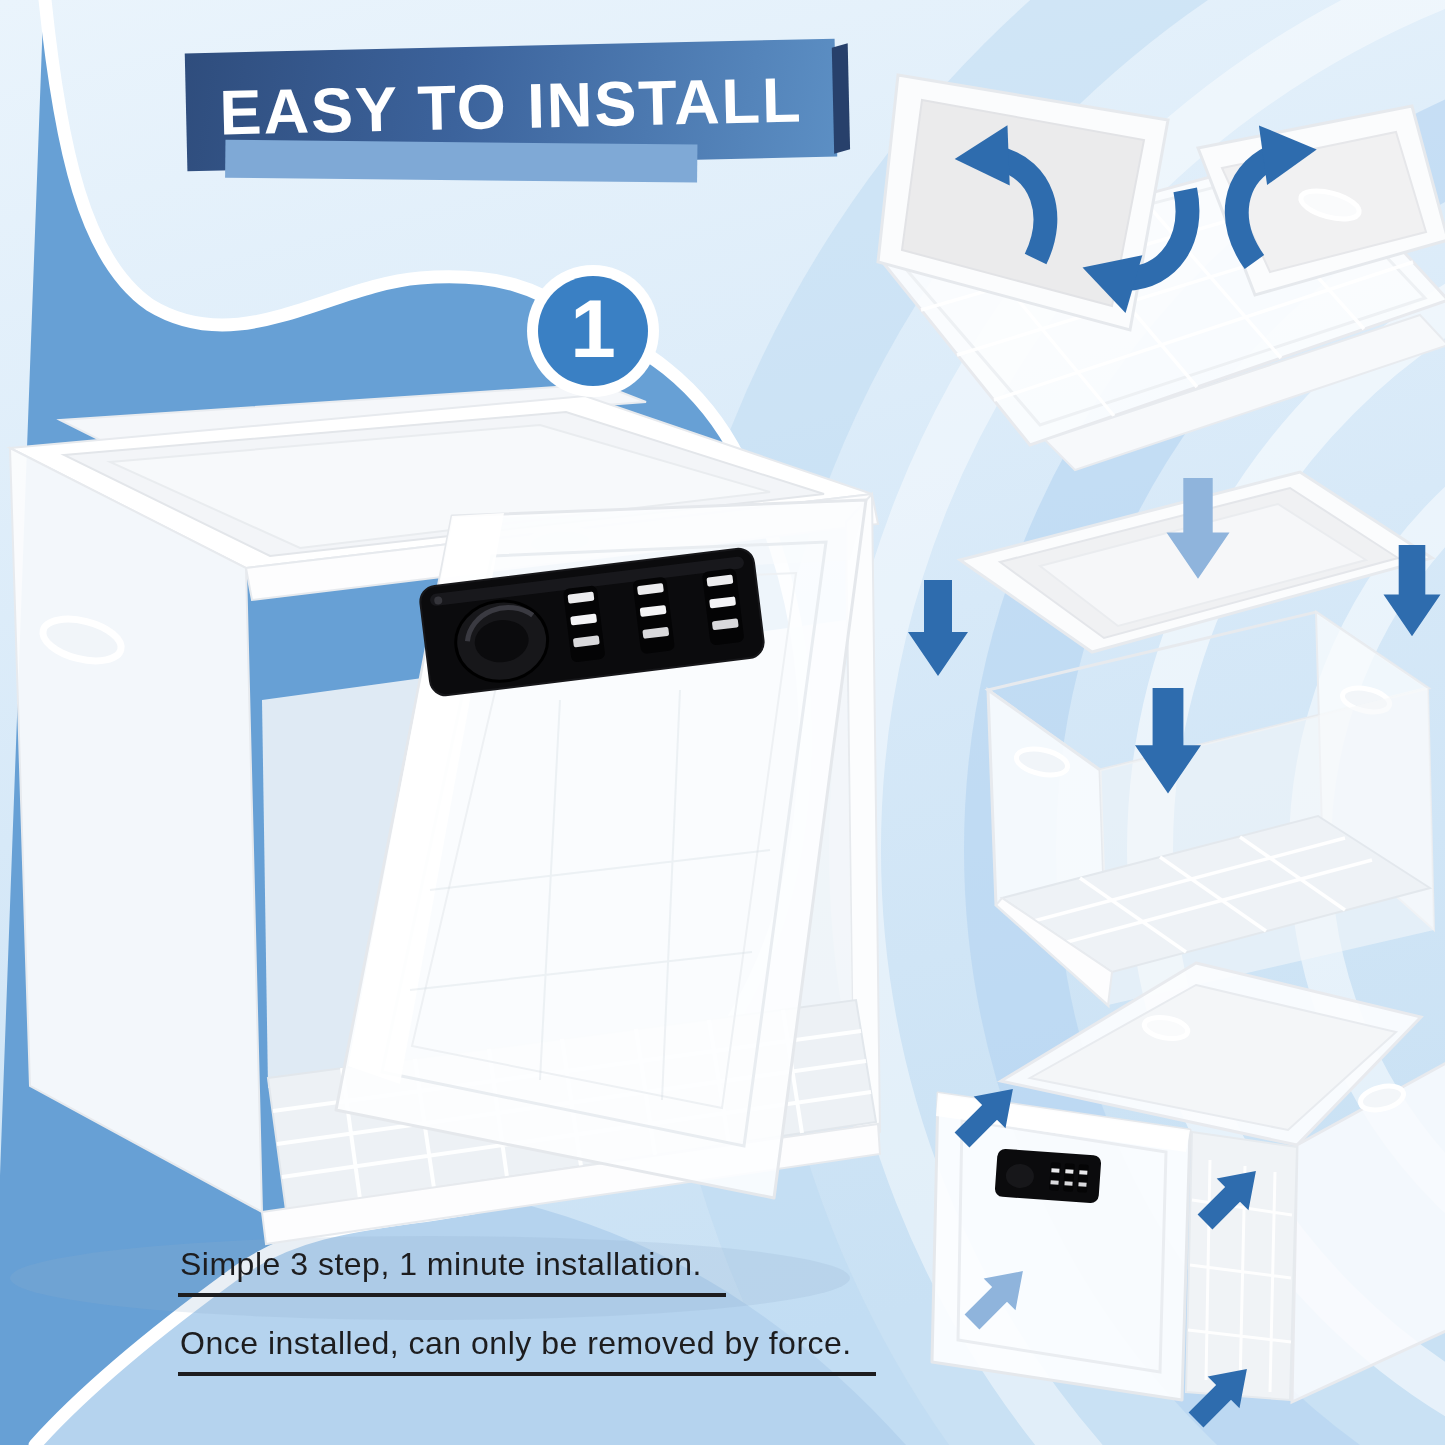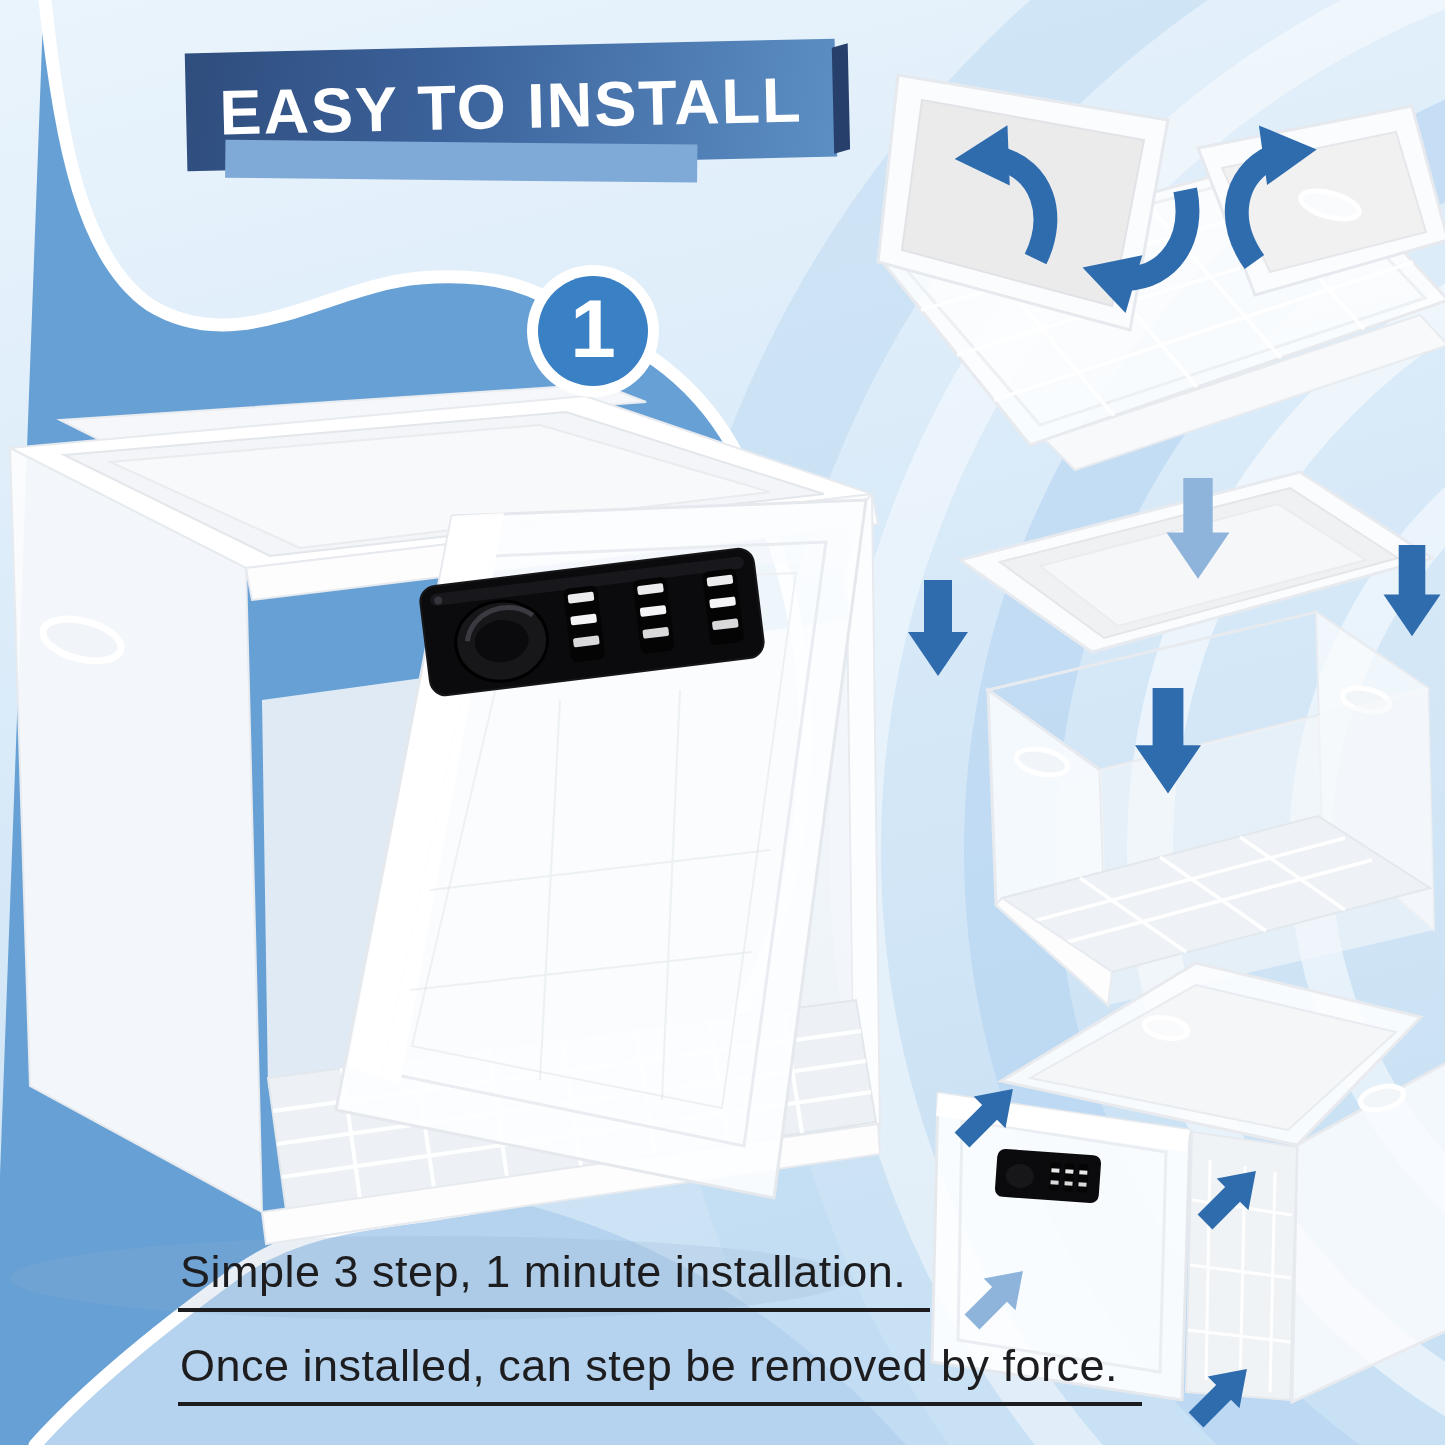--- a/index.html
+++ b/index.html
@@ -23,21 +23,21 @@
   .badge{position:absolute;left:527px;top:265px;width:132px;height:132px;border-radius:50%;
     background:#fff;display:flex;align-items:center;justify-content:center;z-index:5;}
   .badge .inner{width:110px;height:110px;border-radius:50%;
     background:var(--badge-blue,#3a80c4);display:flex;align-items:center;justify-content:center;}
   .badge .inner span{color:#fff;font-size:82px;font-weight:bold;line-height:1;
     transform:translateY(-2px);}
 
   
   .captions{position:absolute;left:178px;top:1246px;z-index:5;}
   .captions p{margin:0 0 28px 0;display:table;color:var(--text-dark,#1d1d1f);
-    font-size:45px;font-weight:normal;letter-spacing:0.5px;
+    font-size:32px;font-weight:normal;letter-spacing:0.5px;
     border-bottom:4px solid var(--text-dark,#1d1d1f);padding:0 24px 10px 2px;}
 </style>
 </head>
 <body>
 
 <div class="stage">
 
   <svg width="1445" height="1445" viewBox="0 0 1445 1445">
     <defs>
       <linearGradient id="bgGrad" x1="0" y1="0" x2="0.25" y2="1">
@@ -215,16 +215,16 @@
   </div>
 
   <div class="badge">
     <div class="inner">
       <span>1</span>
     </div>
   </div>
 
   <div class="captions">
     <p>Simple 3 step, 1 minute installation.</p>
-    <p>Once installed, can step be removed by force.</p>
+    <p>Once installed, can only be removed by force.</p>
   </div>
 
 </div>
 
 </body></html>

